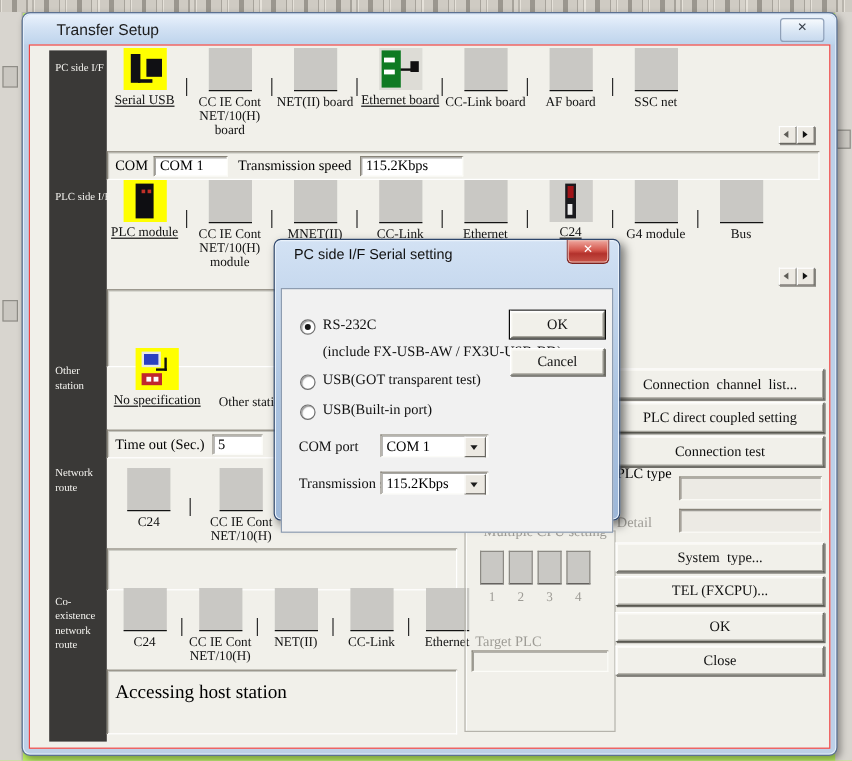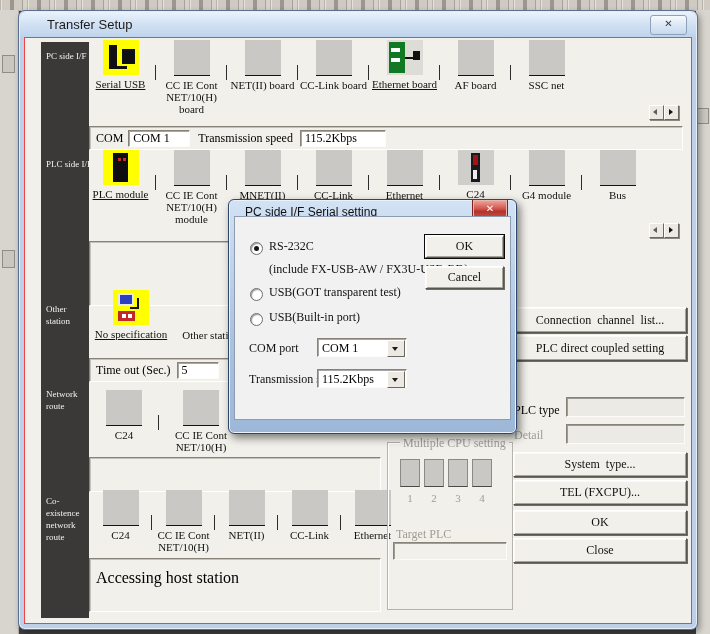--- a/index.html
+++ b/index.html
@@ -1,17 +1,17 @@
 <!DOCTYPE html>
 <html><head>
 <meta charset="utf-8">
 <style>
   html,body{margin:0;padding:0;}
   body{font-family:"Liberation Serif", serif; background:#b0aca4;}
-  #screen{position:relative;width:710px;height:634px;background:#404040;overflow:hidden;}
+  #screen{position:relative;width:710px;height:634px;background:#bef264;overflow:hidden;}
 
   
   .app-toolbar{position:absolute;left:0;top:0;width:710px;height:10px;
     background:repeating-linear-gradient(90deg,#b9b5ad 0 1px,#e6e2da 1px 2px,#cfcbc3 2px 10px,#9b978f 10px 14px,#cfcbc3 14px 22px,#a7a39b 22px 23px,#d6d2ca 23px 27px);
     border-bottom:1px solid #bdb9b1;}
   .left-strip{position:absolute;left:0;top:10px;width:18px;height:624px;background:#d8d5cf;border-right:1px solid #b6b3ad;}
   .left-strip .mini{position:absolute;left:2px;width:11px;height:16px;border:1px solid #8f8d87;background:#cac7c1;}
   .right-strip{position:absolute;right:0;top:10px;width:14px;height:624px;background:#d8d5cf;}
   .right-strip .mini{position:absolute;left:1px;top:98px;width:10px;height:14px;border:1px solid #8f8d87;background:#cac7c1;}
 
@@ -105,21 +105,21 @@
   
   .dialog{position:absolute;left:228px;top:199px;width:287px;height:233px;z-index:30;
     border:1px solid #2e466b;border-radius:6px;
     background:linear-gradient(#d3e2f4,#a9c2e0 60%,#9db7d8);
     box-shadow:3px 4px 8px rgba(0,0,0,.5), inset 0 0 0 1px #e9f1fa;}
   .dialog .dttl{position:absolute;left:16px;top:5px;font-family:"Liberation Sans",sans-serif;font-size:12px;color:#101010;}
   .dlg-close{position:absolute;right:8px;top:0;width:34px;height:19px;border:1px solid #7c2420;border-top:0;border-radius:0 0 5px 5px;
     background:linear-gradient(#efa9a0,#d4574d 45%,#b3322c 60%,#c8554a);
     color:#fff;font-family:"DejaVu Sans",sans-serif;font-size:10px;text-align:center;line-height:17px;
     box-shadow:inset 0 0 0 1px #e9b7ae;}
-  .dlg-client{position:absolute;left:5px;top:16px;width:275px;height:202px;background:#f1f1f1;border:1px solid #8d9cb0;}
+  .dlg-client{position:absolute;left:5px;top:40px;width:275px;height:202px;background:#f1f1f1;border:1px solid #8d9cb0;}
   .radio{position:absolute;width:11px;height:11px;border-radius:50%;background:#fff;border:1px solid #6e6e6e;
     box-shadow:inset 1px 1px 1px #9a9a9a;}
   .radio.on::after{content:"";position:absolute;left:3px;top:3px;width:5px;height:5px;border-radius:50%;background:#151515;}
   .dlg-lbl{position:absolute;font-size:12px;color:#111;white-space:pre;}
   .combo{position:absolute;width:90px;height:19px;background:#fff;border:1px solid #878378;border-bottom-color:#fcfcf8;border-right-color:#fcfcf8;
     box-shadow:inset 1px 1px 0 rgba(60,58,50,.45);font-size:12px;box-sizing:border-box;}
   .combo .txt{position:absolute;left:4px;top:2px;}
   .combo .dd{position:absolute;right:1px;top:1px;width:16px;height:15px;background:#ece9e2;
     border:1px solid;border-color:#fff #6a6862 #6a6862 #fff;}
   .combo .dd::after{content:"";position:absolute;left:4px;top:6px;border:3.5px solid transparent;border-top:4px solid #1b1b1b;}
@@ -163,26 +163,26 @@
           </div>
           <div class="cell">
             <span class="icon ic-cc-ie-cont-board"></span>
             <span class="lbl">CC IE Cont NET/10(H) board</span>
           </div>
           <div class="cell">
             <span class="icon ic-net2-board"></span>
             <span class="lbl">NET(II) board</span>
           </div>
           <div class="cell">
+            <span class="icon ic-ethernet-board"></span>
+            <span class="lbl sel">Ethernet board</span>
+          </div>
+          <div class="cell">
             <span class="icon ic-cc-link-board"></span>
             <span class="lbl">CC-Link board</span>
-          </div>
-          <div class="cell">
-            <span class="icon ic-ethernet-board"></span>
-            <span class="lbl sel">Ethernet board</span>
           </div>
           <div class="cell">
             <span class="icon ic-af-board"></span>
             <span class="lbl">AF board</span>
           </div>
           <div class="cell">
             <span class="icon ic-ssc-net"></span>
             <span class="lbl">SSC net</span>
           </div>
         </div>
@@ -313,22 +313,23 @@
               <span class="slot-box"></span>
               <span class="slot-num">4</span>
             </div>
           </div>
         <div class="tgt lbl2">Target PLC</div>
         <div class="tgt-field sunken"></div>
       </div>
 
       <div class="btn3d" style="left:488px;top:269px;width:172px;height:24px">Connection  channel  list...</div>
       <div class="btn3d" style="left:488px;top:297px;width:172px;height:24px">PLC direct coupled setting</div>
-
-      <div style="position:absolute;left:489px;top:365px;font-size:12px">PLC type</div>
+      <div class="btn3d" style="left:488px;top:325px;width:172px;height:24px">Connection test</div>
+
+      <div style="position:absolute;left:489px;top:349px;font-size:12px">PLC type</div>
       <div class="sunken field" style="position:absolute;left:541px;top:359px;width:119px;height:20px;background:#eceae4"></div>
       <div class="lbl2" style="position:absolute;left:489px;top:390px;font-size:12px">Detail</div>
       <div class="sunken field" style="position:absolute;left:541px;top:386px;width:119px;height:20px;background:#eceae4"></div>
 
       <div class="btn3d" style="left:488px;top:414px;width:172px;height:23px">System  type...</div>
       <div class="btn3d" style="left:488px;top:442px;width:172px;height:23px">TEL (FXCPU)...</div>
       <div class="btn3d" style="left:488px;top:472px;width:172px;height:23px">OK</div>
       <div class="btn3d" style="left:488px;top:500px;width:172px;height:23px">Close</div>
 
     </div>

